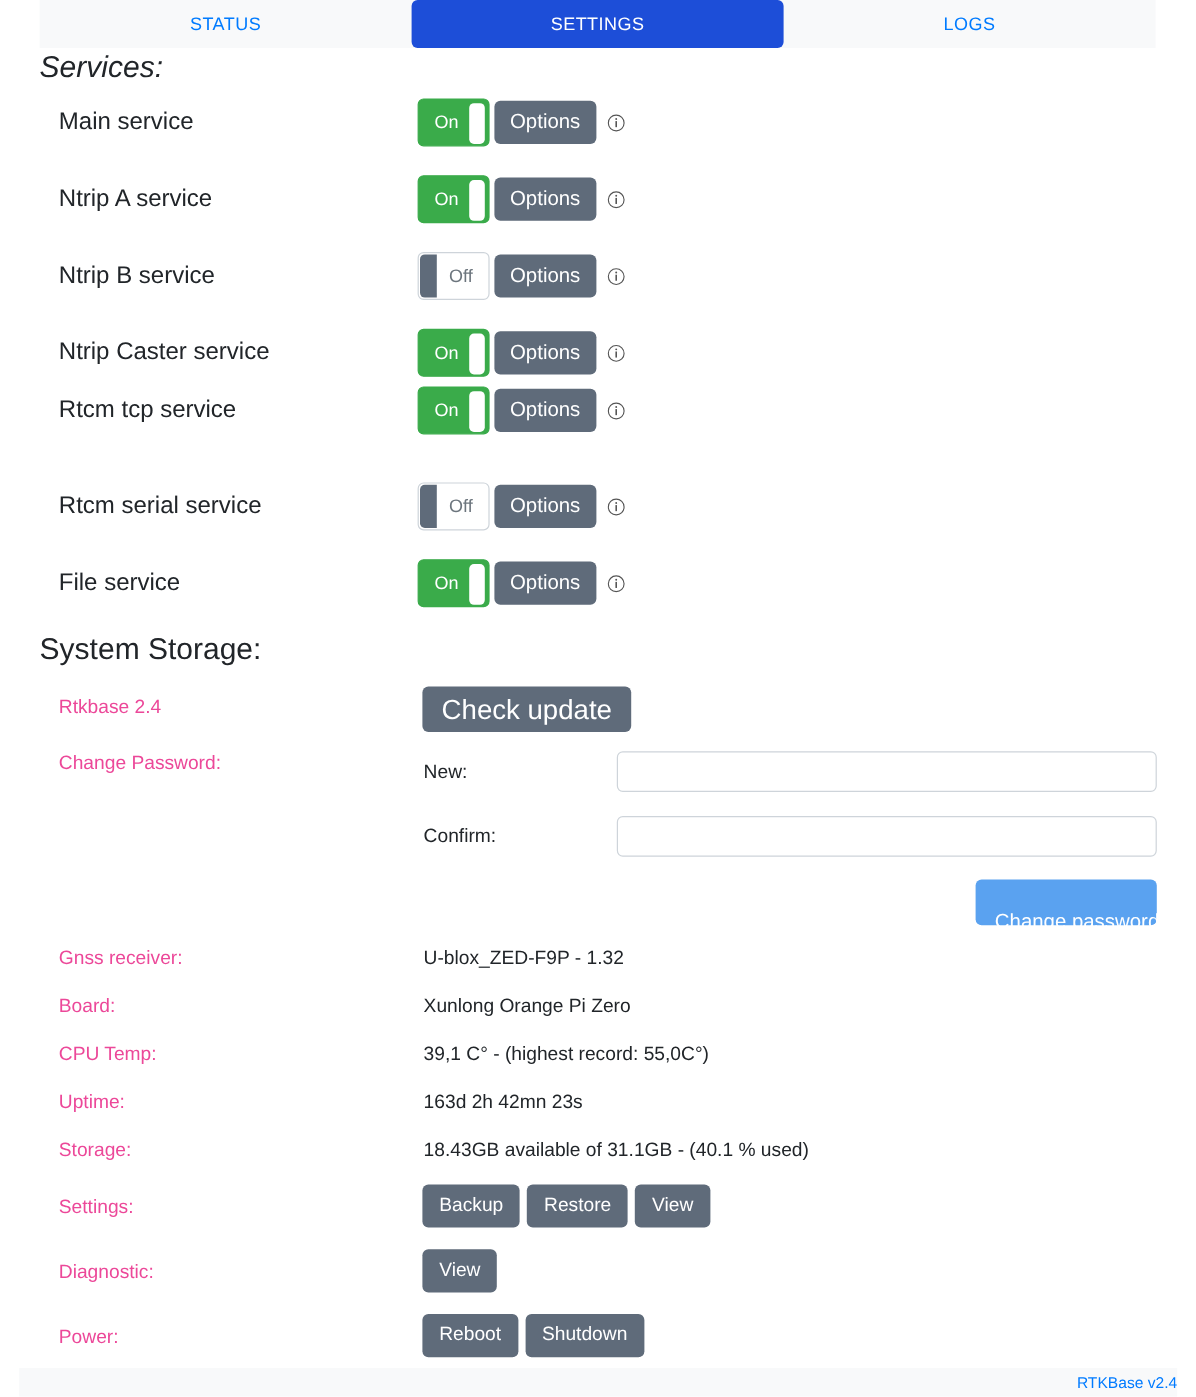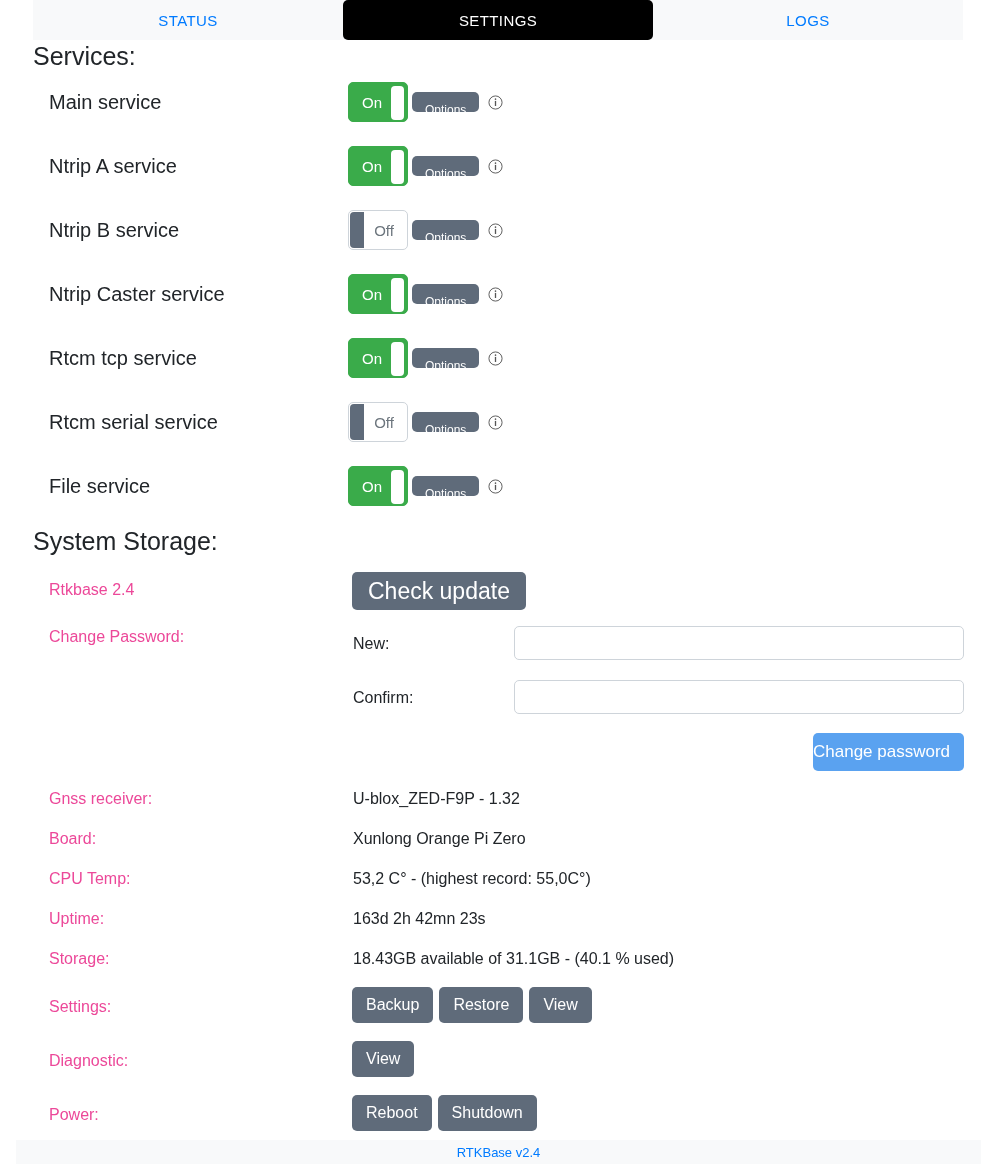--- a/index.html
+++ b/index.html
@@ -33,35 +33,35 @@
     justify-content: center;
     font-size: 15px;
     font-weight: normal;
     letter-spacing: 0.4px;
     color: #007bff;
     cursor: pointer;
     height: 40px;
     box-sizing: border-box;
   }
   .tab.active {
-    background: #000000;
+    background: #1d4ed8;
     color: #ffffff;
     border-radius: 5px;
   }
 
   
   .section-title {
     position: absolute;
     left: 33px;
     font-size: 25px;
     font-weight: normal;
     color: #212529;
     white-space: nowrap;
   }
-  #services-heading { top: 42px; }
+  #services-heading { top: 42px; font-style: italic; }
   #system-heading   { top: 527px; }
 
   
   .svc-row {
     position: absolute;
     left: 0;
     width: 997px;
     height: 44px;
   }
   .svc-label {
@@ -157,23 +157,23 @@
   .btn-secondary { background: #5f6b7a; }
   .btn-primary {
     background: #5aa2f0;
     font-size: 17px;
     height: 38px;
     line-height: 38px;
     padding: 0 16px;
   }
   .btn-options {
     margin-left: 4px;
-    height: 20px;
+    height: 36px;
     line-height: 36px;
-    font-size: 12px;
+    font-size: 17px;
     padding: 0 13px;
   }
 
   
   .info-icon {
     margin-left: 9px;
     width: 15px;
     height: 15px;
     flex: 0 0 auto;
     cursor: pointer;
@@ -233,21 +233,21 @@
   
   .footer {
     position: absolute;
     left: 16px;
     top: 1140px;
     width: 965px;
     height: 24px;
     background: #f8f9fa;
     display: flex;
     align-items: center;
-    justify-content: center;
+    justify-content: flex-end;
   }
   .footer a {
     font-size: 13px;
     color: #007bff;
     text-decoration: none;
   }
 </style>
 </head>
 <body>
 
@@ -324,21 +324,21 @@
     <span class="info-icon">
       <svg viewBox="0 0 16 16" width="15" height="15">
           <circle cx="8" cy="8" r="7" fill="none" stroke="#555" stroke-width="1"></circle>
           <circle cx="8" cy="4.4" r="0.85" fill="#555"></circle>
           <rect x="7.3" y="6.3" width="1.4" height="5.4" fill="#555"></rect>
         </svg>
     </span>
   </div>
 </div>
 
-<div class="svc-row" style="top:336px">
+<div class="svc-row" style="top:320px">
   <div class="svc-label">Rtcm tcp service</div>
   <div class="svc-controls">
     <div class="toggle on">
       <span class="tg-text">On</span>
       <span class="knob"></span>
     </div>
     <button class="btn btn-secondary btn-options">Options</button>
     <span class="info-icon">
       <svg viewBox="0 0 16 16" width="15" height="15">
           <circle cx="8" cy="8" r="7" fill="none" stroke="#555" stroke-width="1"></circle>
@@ -393,34 +393,34 @@
     <button class="btn btn-secondary" style="height:38px;line-height:38px;font-size:23px;padding:0 16px;">Check update</button>
   </div>
 </div>
 
 <div class="set-row" style="top:628px">
   <div class="set-label" style="top:0">Change Password:</div>
   <div class="pw-label" style="top:7px">New:</div>
   <input class="pw-input" type="password" style="top: -2px;" placeholder="">
   <div class="pw-label" style="top:61px">Confirm:</div>
   <input class="pw-input" type="password" style="top: 52px;" placeholder="">
-  <button class="btn btn-primary" style="position:absolute;left:813px;top:105px;width:151px;text-align:left;padding:0;">Change password</button>
+  <button class="btn btn-primary" style="position:absolute;left:813px;top:105px;width:151px;text-align:right;padding:16px;">Change password</button>
 </div>
 
 <div class="set-row" style="top:790px">
   <div class="set-label" style="top:0">Gnss receiver:</div>
   <div class="set-value" style="top:0">U-blox_ZED-F9P - 1.32</div>
 </div>
 <div class="set-row" style="top:830px">
   <div class="set-label" style="top:0">Board:</div>
   <div class="set-value" style="top:0">Xunlong Orange Pi Zero</div>
 </div>
 <div class="set-row" style="top:870px">
   <div class="set-label" style="top:0">CPU Temp:</div>
-  <div class="set-value" style="top:0">53,2 C° - (highest record: 55,0C°)</div>
+  <div class="set-value" style="top:0">39,1 C° - (highest record: 55,0C°)</div>
 </div>
 <div class="set-row" style="top:910px">
   <div class="set-label" style="top:0">Uptime:</div>
   <div class="set-value" style="top:0">163d 2h 42mn 23s</div>
 </div>
 <div class="set-row" style="top:950px">
   <div class="set-label" style="top:0">Storage:</div>
   <div class="set-value" style="top:0">18.43GB available of 31.1GB - (40.1 % used)</div>
 </div>
 

